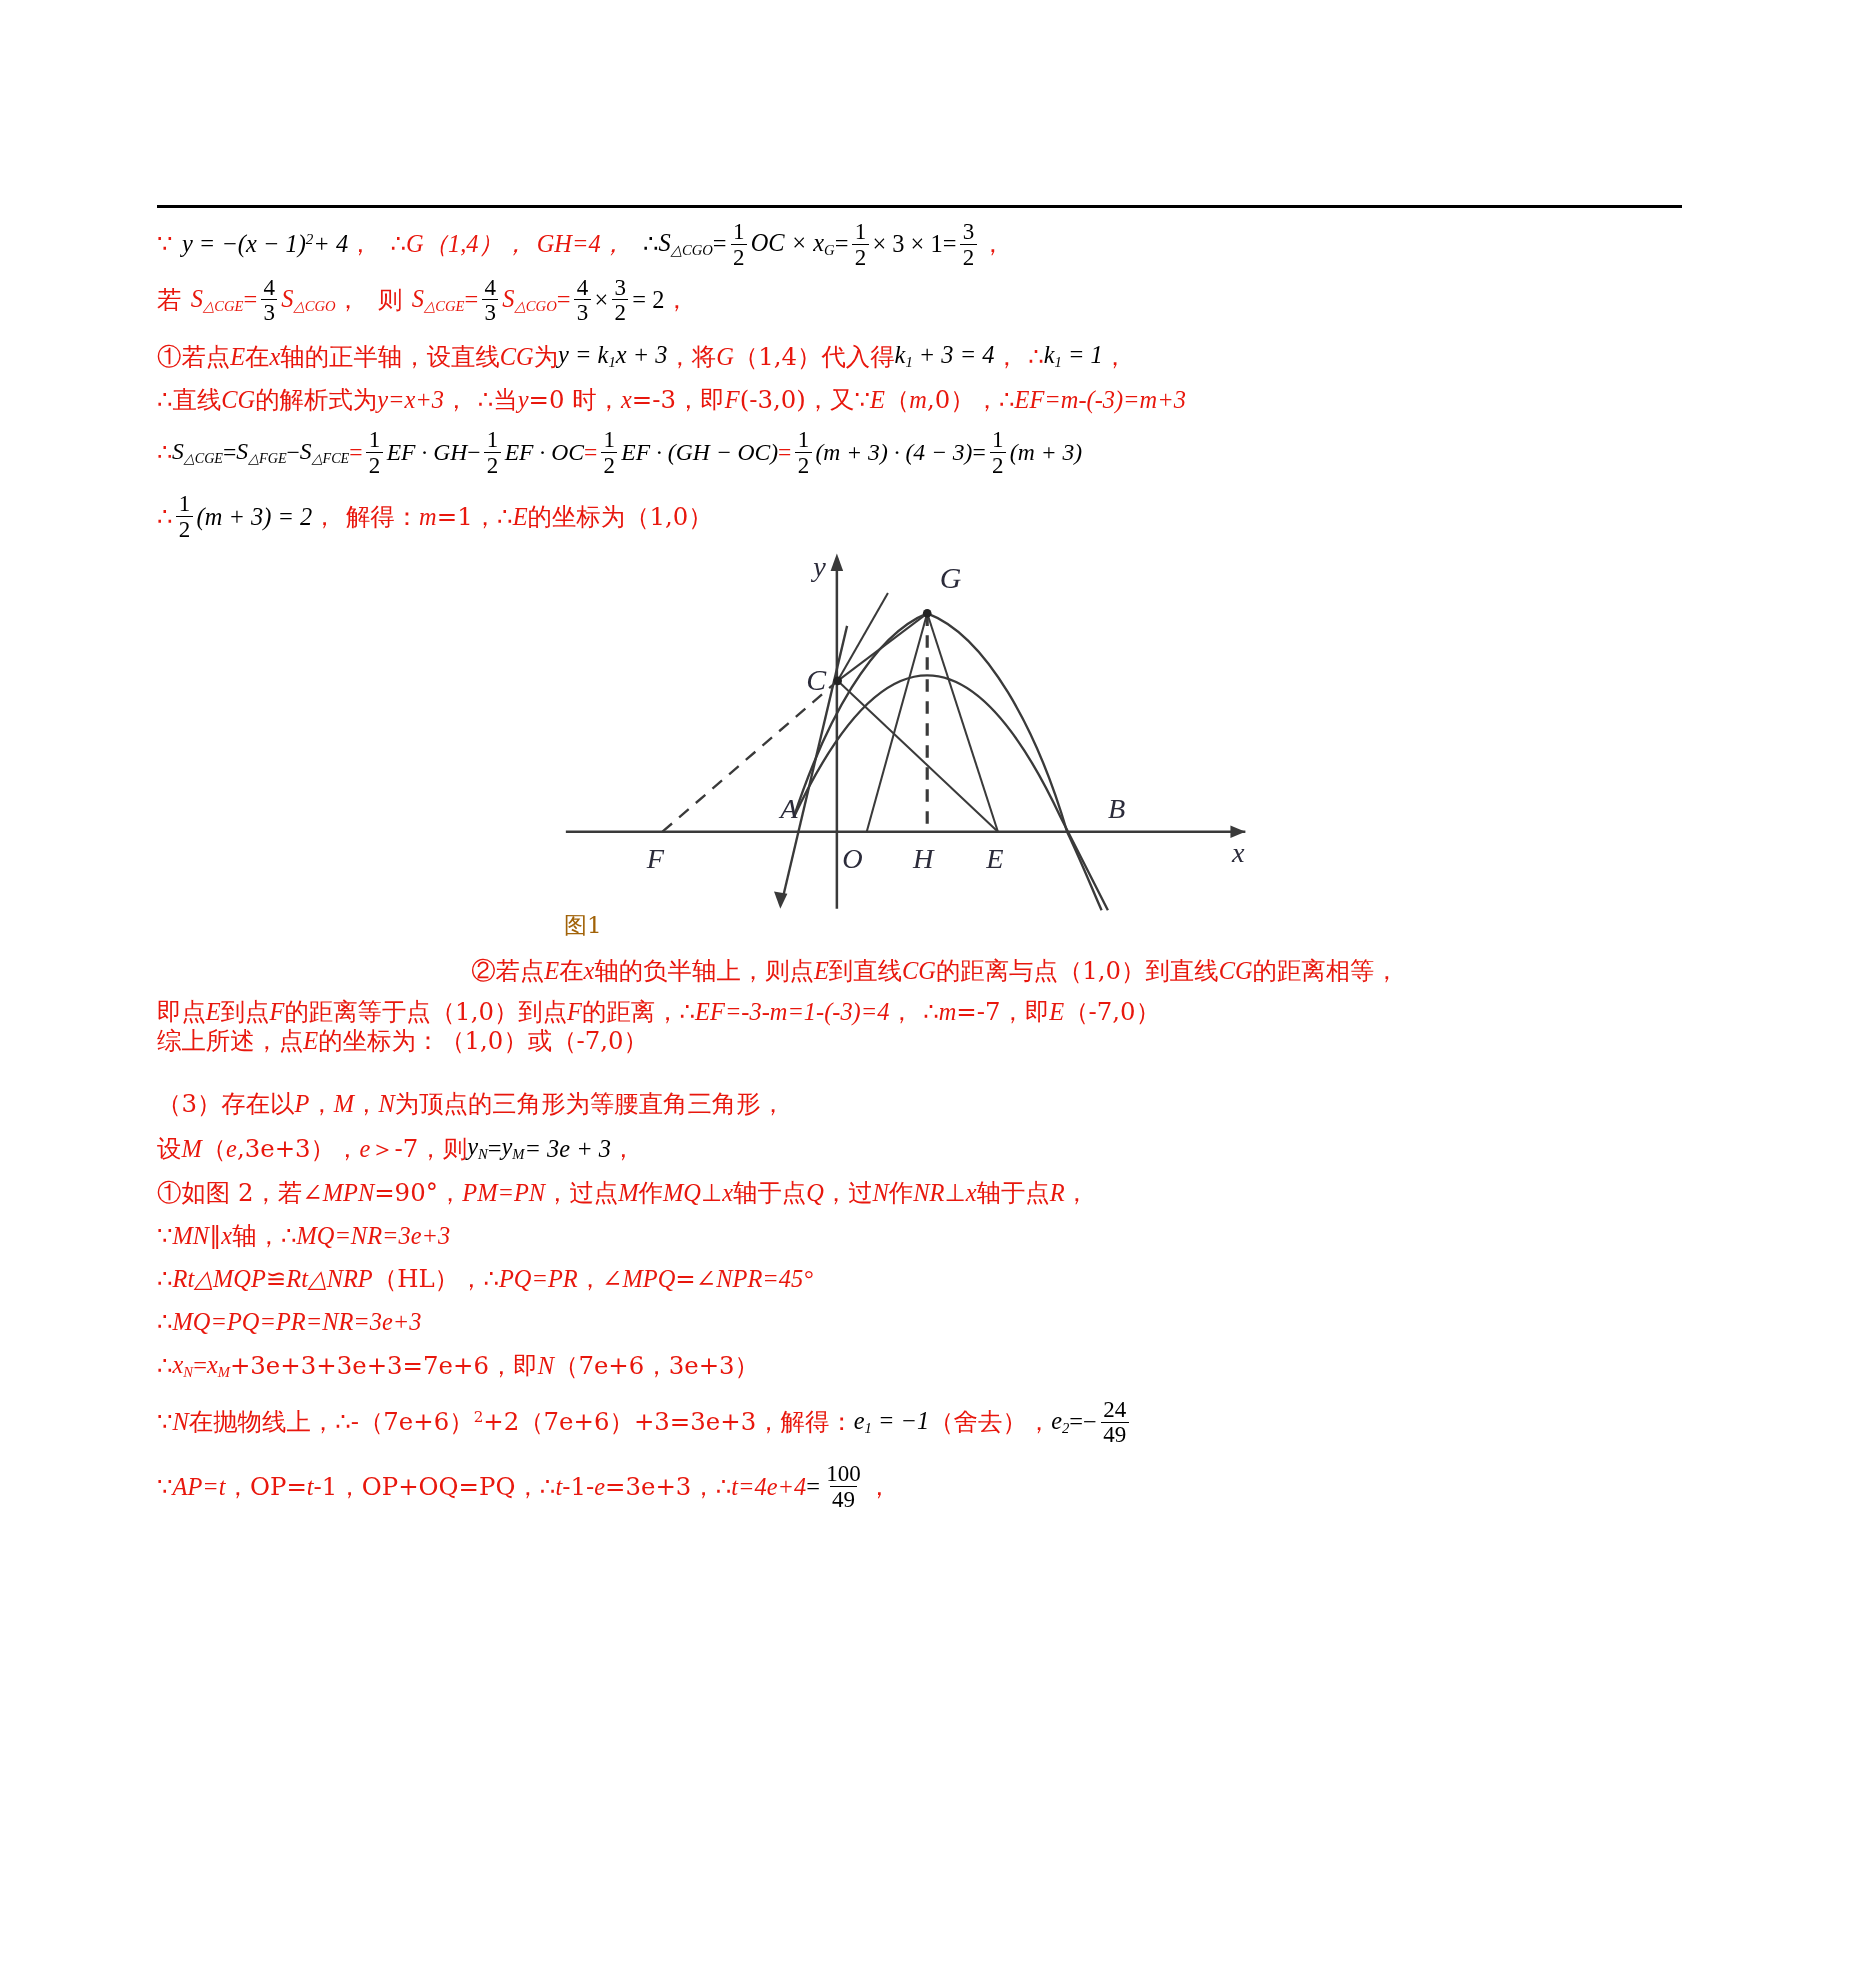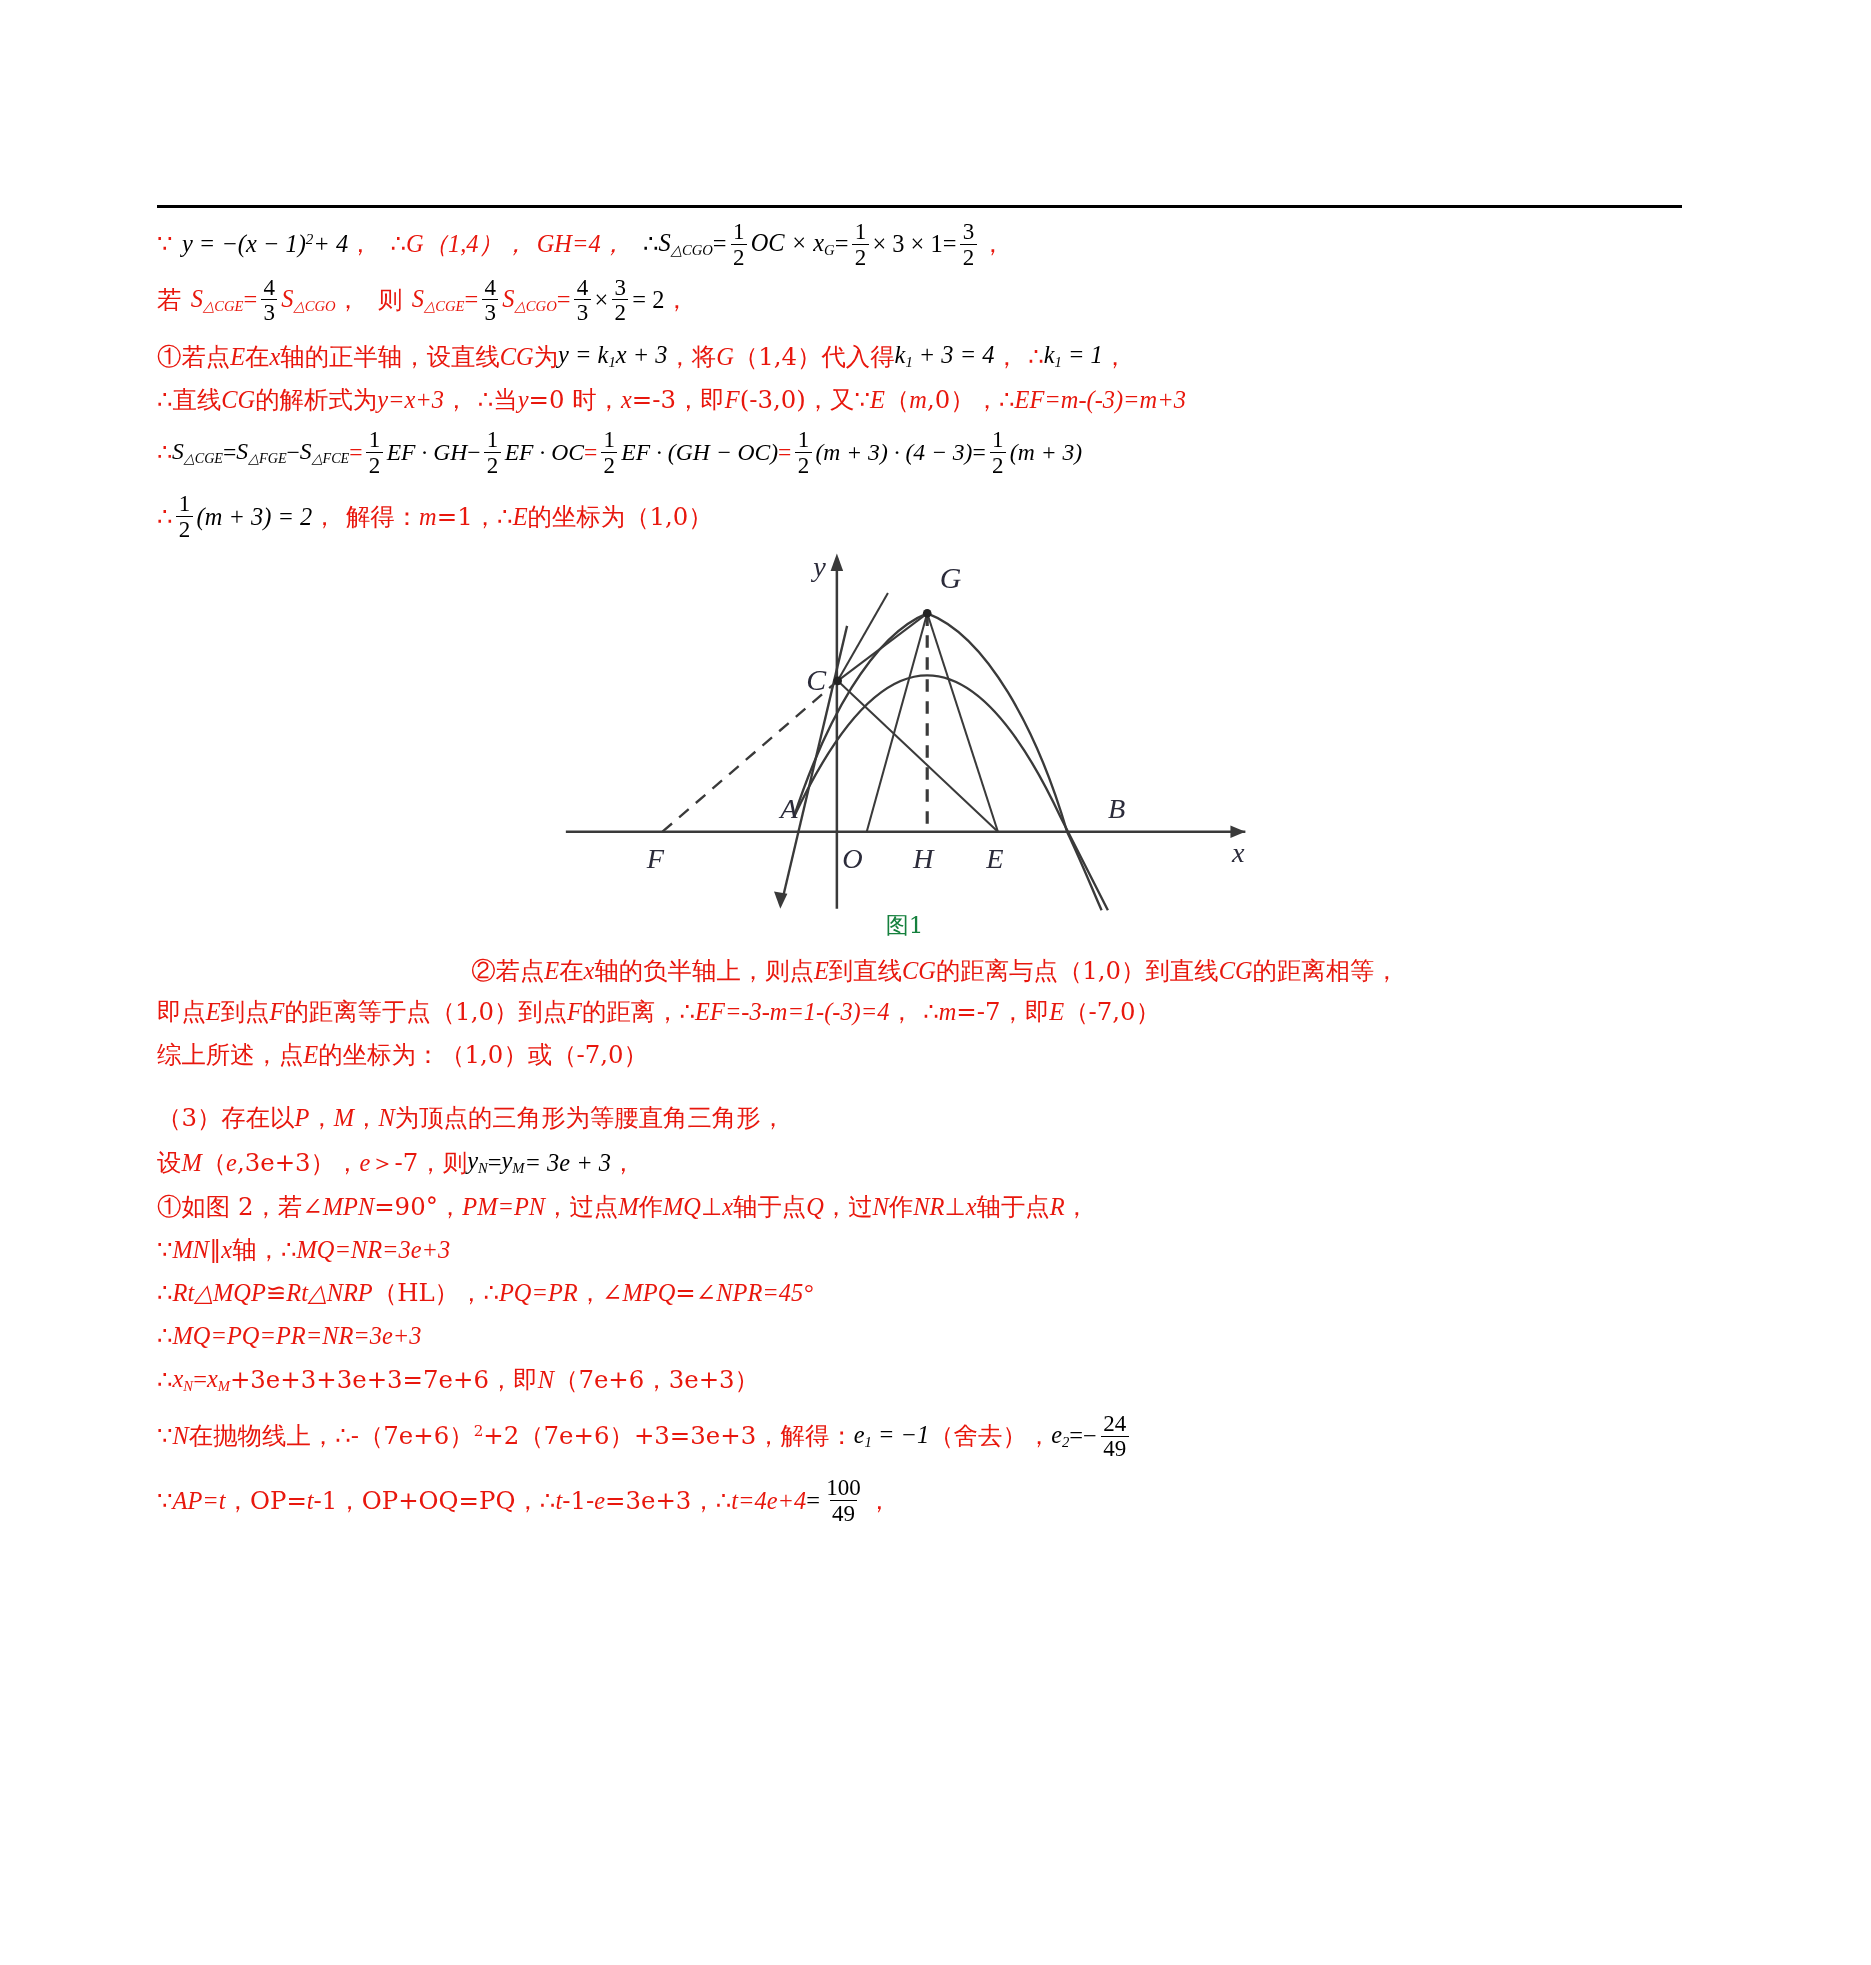--- a/index.html
+++ b/index.html
@@ -84,26 +84,26 @@
   }
   .figure {
     position: absolute;
     left: 401px;
     top: 0;
     width: 707px;
     height: 385px;
   }
   .figcap {
     position: absolute;
-    left: 394px;
+    left: 407px;
     top: 369px;
     width: 707px;
-    text-align: center;
+    text-align: left;
     font-size: 23px;
-    color: #15803d;
+    color: #a16207;
     font-family: "DejaVu Serif","Liberation Serif",serif;
   }
 </style>
 </head>
 <body>
 
 <div class="page">
 
   <div class="hrule"></div>
 
@@ -351,21 +351,21 @@
       <span class="red mi">EF=-3-m=1-(-3)=4</span>
       <span class="red cn">，</span>
         <span class="sp4"></span>
       <span class="red sym">∴</span>
       <span class="red mi">m</span>
       <span class="red cn">=-7，即 </span>
       <span class="red mi">E</span>
       <span class="red cn">（-7,0）</span>
     </div>
 
-    <div class="line" style="margin-top:17px;">
+    <div class="line" style="margin-top:3px;">
       <span class="red cn">综上所述，点 </span>
       <span class="red mi">E</span>
       <span class="red cn"> 的坐标为：（1,0）或（-7,0）</span>
     </div>
 
     <div class="line" style="margin-top:38px;">
       <span class="red cn">（3）存在以 </span>
       <span class="red mi">P</span>
       <span class="red cn">，</span>
       <span class="red mi">M</span>

